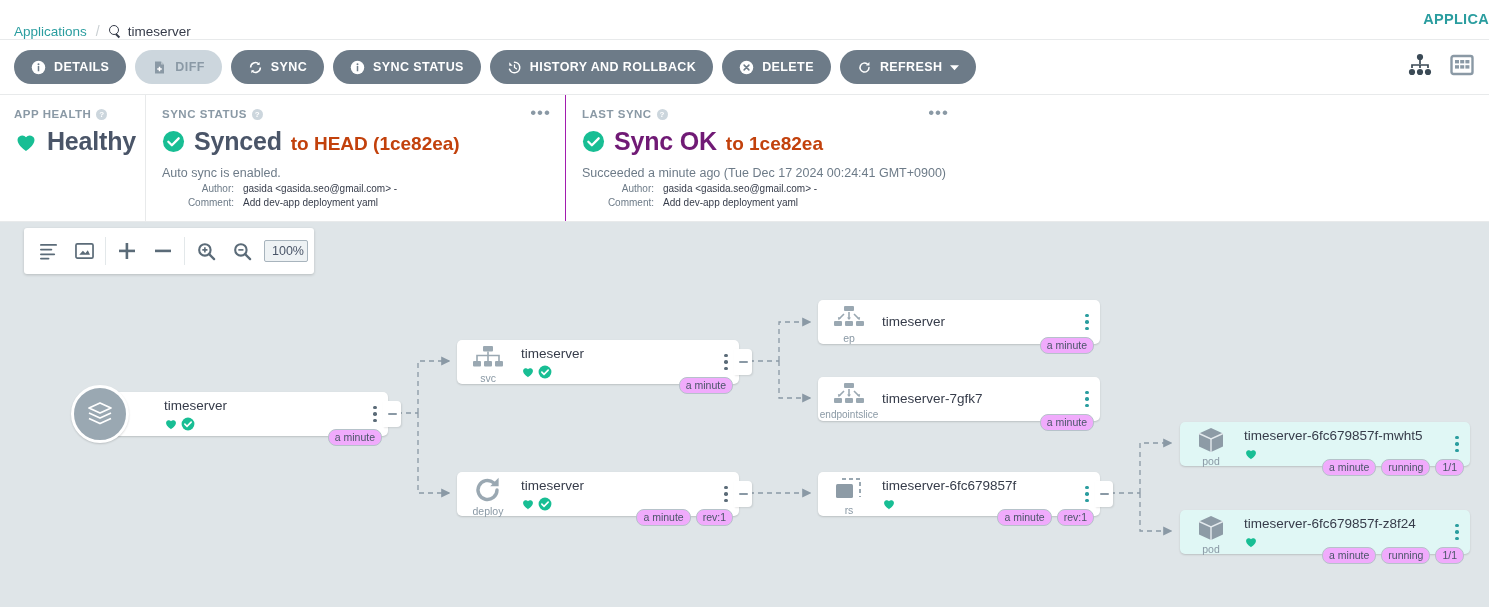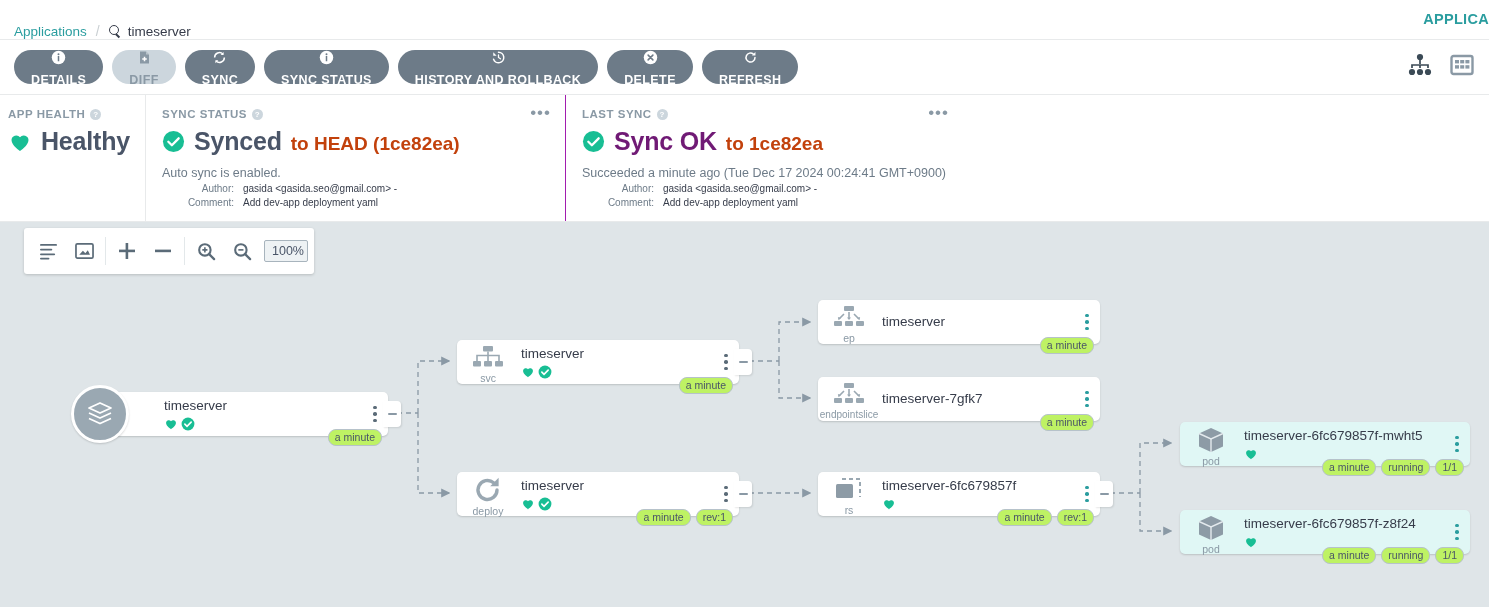--- a/index.html
+++ b/index.html
@@ -47,38 +47,37 @@
     position: relative;
   }
   .tb-btn {
     display:flex; align-items:center; gap:8px;
     height: 34px; padding: 0 17px;
     border-radius: 17px;
     background:#6d7b88; color:#ffffff;
     font-size: 12.5px; font-weight:600; letter-spacing:.4px;
     cursor:pointer; white-space:nowrap;
     border:none;
-    flex-direction:column;
   }
   .tb-btn.disabled { background:#ccd6dd; color:#8a99a5; }
   .tb-ico { width:15px; height:15px; flex:0 0 15px; display:block; }
 
   .view-toggles {
     position:absolute; right: 14px; top: 12px;
     display:flex; align-items:center; gap: 16px;
   }
   .vt-ico { width: 26px; height: 26px; cursor:pointer; }
 
   
   .status-strip {
     display:flex;
     height: 127px;
     border-bottom: 1px solid #e8eaeb;
   }
-  .st-panel { padding: 13px 0 0 8px; position:relative; }
+  .st-panel { padding: 13px 0 0 14px; position:relative; }
   .st-panel.health { width: 145px; }
   .st-panel.sync   { width: 420px; border-left:1px solid #e8eaeb; padding-left:16px;}
   .st-panel.last   { width: 924px; border-left:1px solid #a21caf; padding-left:16px;}
   .st-title {
     font-size: 11.5px; font-weight:700; color:#8a99a5; letter-spacing:.5px;
     display:flex; align-items:center; gap:5px;
   }
   .help-dot {
     width:11px;height:11px;border-radius:50%;background:#ccd6dd;
     color:#fff; font-size:8px; line-height:11px; text-align:center; font-weight:700;
@@ -152,21 +151,21 @@
     display:flex; flex-direction:column; align-items:center; justify-content:center;
     gap:3px; cursor:pointer;
   }
   .node .nd-menu i { width:3.5px; height:3.5px; border-radius:50%; background:#2a9d9f; display:block;}
   .node .nd-menu.dark i { background:#5b6b78; }
   .node .nd-badges {
     position:absolute; right:6px; bottom:-10px;
     display:flex; gap:5px;
   }
   .badge {
-    background:#bef264; border:1px solid #b6c2ca; color:#4a5568;
+    background:#f0abfc; border:1px solid #b6c2ca; color:#4a5568;
     font-size:10.5px; line-height:13px; padding:1px 6px; border-radius:8px;
     white-space:nowrap;
   }
   .collapse-tab {
     position:absolute; right:-13px; top:50%; transform:translateY(-50%);
     width:18px; height:26px; background:#ffffff;
     border-radius:0 4px 4px 0;
     display:flex; align-items:center; justify-content:center;
     box-shadow: 1px 1px 2px rgba(0,0,0,.10);
     cursor:pointer;

